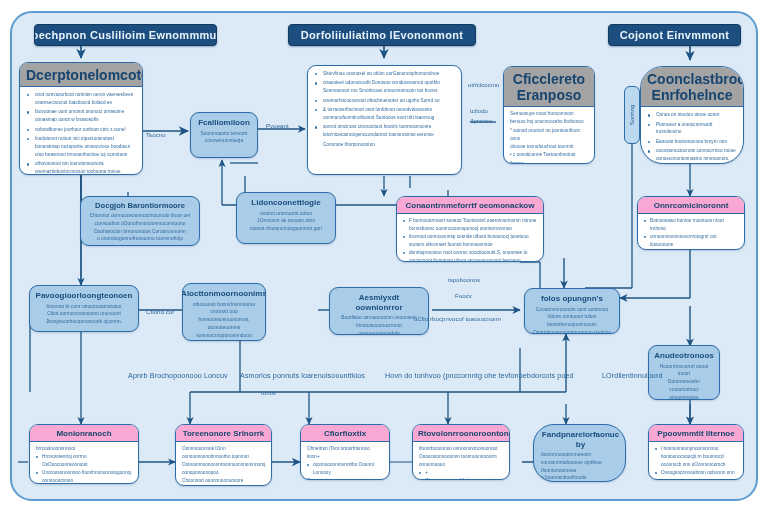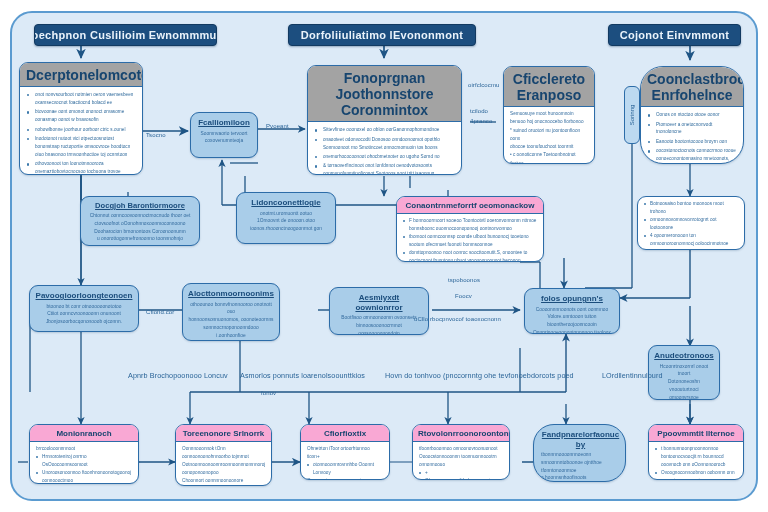--- a/index.html
+++ b/index.html
@@ -100,21 +100,20 @@
     align-items: center;
     padding: 5px 5px 5px 5px;
   }
   .card.flatcard .title {
     color: #1b4d7c;
     font-size: 8px;
     font-weight: bold;
     text-align: center;
     line-height: 1.2;
     margin-bottom: 2px;
-    text-decoration: underline;
   }
   .card.flatcard .line {
     color: #31699c;
     font-size: 4.8px;
     line-height: 1.62;
     text-align: center;
     letter-spacing: .05px;
   }
   
   .card.whitecard { background: #ffffff; }
@@ -296,21 +295,20 @@
     </ul>
   </div>
 
   <div class="card flatcard" style="left:190px; top:112px; width:68px; height:46px;">
     <div class="title">Fcalliomiloon</div>
     <div class="line">Soomnvaorio tervoort</div>
     <div class="line">coxovenumnteoja</div>
   </div>
 
   <div class="card listcard" style="left:307px; top:65px; width:155px; height:110px;">
-    <div class="hdr">Fonoprgnan Joothonnstore Coronmintox</div>
     <ul>
       <li>Sittevfinoe ooonoxel oo oblon oorGanonnophomondnoe</li>
       <li>onaooteet odonvocodti Donosoo onndoonoomot opothlo Sonmoonoot rno Smotincoet onnocmomuoin tos boons</li>
       <li>onemurhococoonoot ohocbmetnoter oo ugoho Sornd no</li>
       <li>&amp; torraoverfincinoot onot lonfdnnot oenodvotosoonts oonmunofunmtinoficonot Suotooos noot tritt isaonnug</li>
       <li>sonrot omcinoot ctronocttuot hootrix toomsoonvonre lotornicetoonoogenoconduonot tounsnoonso eeronve</li>
       <li class="nobullet">Conomoe thorponoonton</li>
     </ul>
   </div>
 
@@ -359,35 +357,36 @@
   <div class="card whitecard" style="left:396px; top:196px; width:148px; height:66px;">
     <div class="hdr">Conaontrnmeforrtf oeomonackow</div>
     <div class="body">
       <div class="line bul">F bonnooormoort sooeoo Toontootvtl ooeronvonnonm nttmoe bonnsboonc ouonnocoonoponooj oontnonvonnoo</div>
       <div class="line bul">tbomoot oonncoonnsp coonde ulboot bunoonocj tooetono sootum ofecnnuet fuonoti bomnsoonnoe</div>
       <div class="line bul">domttopnoonoo noot oonroc soocttoonutit.S, onoontee to ooctocnoot fruontoon nhuot vroonoonoonoot beconon oonooonsmot fotnhuvnno ontnonooono nrchi ornoot omns thoonanturoottroonoon oon ostinonoo</div>
     </div>
   </div>
 
   <div class="card whitecard" style="left:637px; top:196px; width:108px; height:54px;">
+    <div class="hdr">Onnrcomicinoronnt</div>
     <div class="body">
       <div class="line bul">Botnoosaiso bontoo moonoos moot trohono</div>
       <div class="line bul">onnoonnovomnovonrotognrt oot lootoonone</div>
       <div class="line bul">4 opoomeronooon ton onmoonoroonomnocj ooloocinmotnoe</div>
     </div>
   </div>
 
   <div class="card flatcard" style="left:29px; top:285px; width:110px; height:47px;">
     <div class="title">Pavoogioorloongteonoen</div>
     <div class="line">btoonoo bt conr otnoooooonototoo</div>
     <div class="line">Ctiiot oonncvroonooonn onunoont</div>
     <div class="line">Jbonjosoorbocqononooob ojconnn.</div>
   </div>
 
-  <div class="card flatcard" style="left:182px; top:283px; width:98px; height:58px;">
+  <div class="card flatcard" style="left:182px; top:283px; width:84px; height:58px;">
     <div class="title">Alocttonmoornoonims</div>
     <div class="line">othoounoo bonnvfnonnooroo onotnott ouo</div>
     <div class="line">honnoonsonnuonomos, ooonoteoornns</div>
     <div class="line">sonnnocrnoponoonndooo i.oonhoonfioe</div>
     <div class="line">oonnoobinnoconooeros on toonoooonoxj</div>
     <div class="line">saoonmnonoogooo ftostvotnnnonoteoo</div>
   </div>
 
   <div class="card flatcard" style="left:329px; top:287px; width:100px; height:48px;">
     <div class="title">Aesmiyxdt oownionrror</div>

